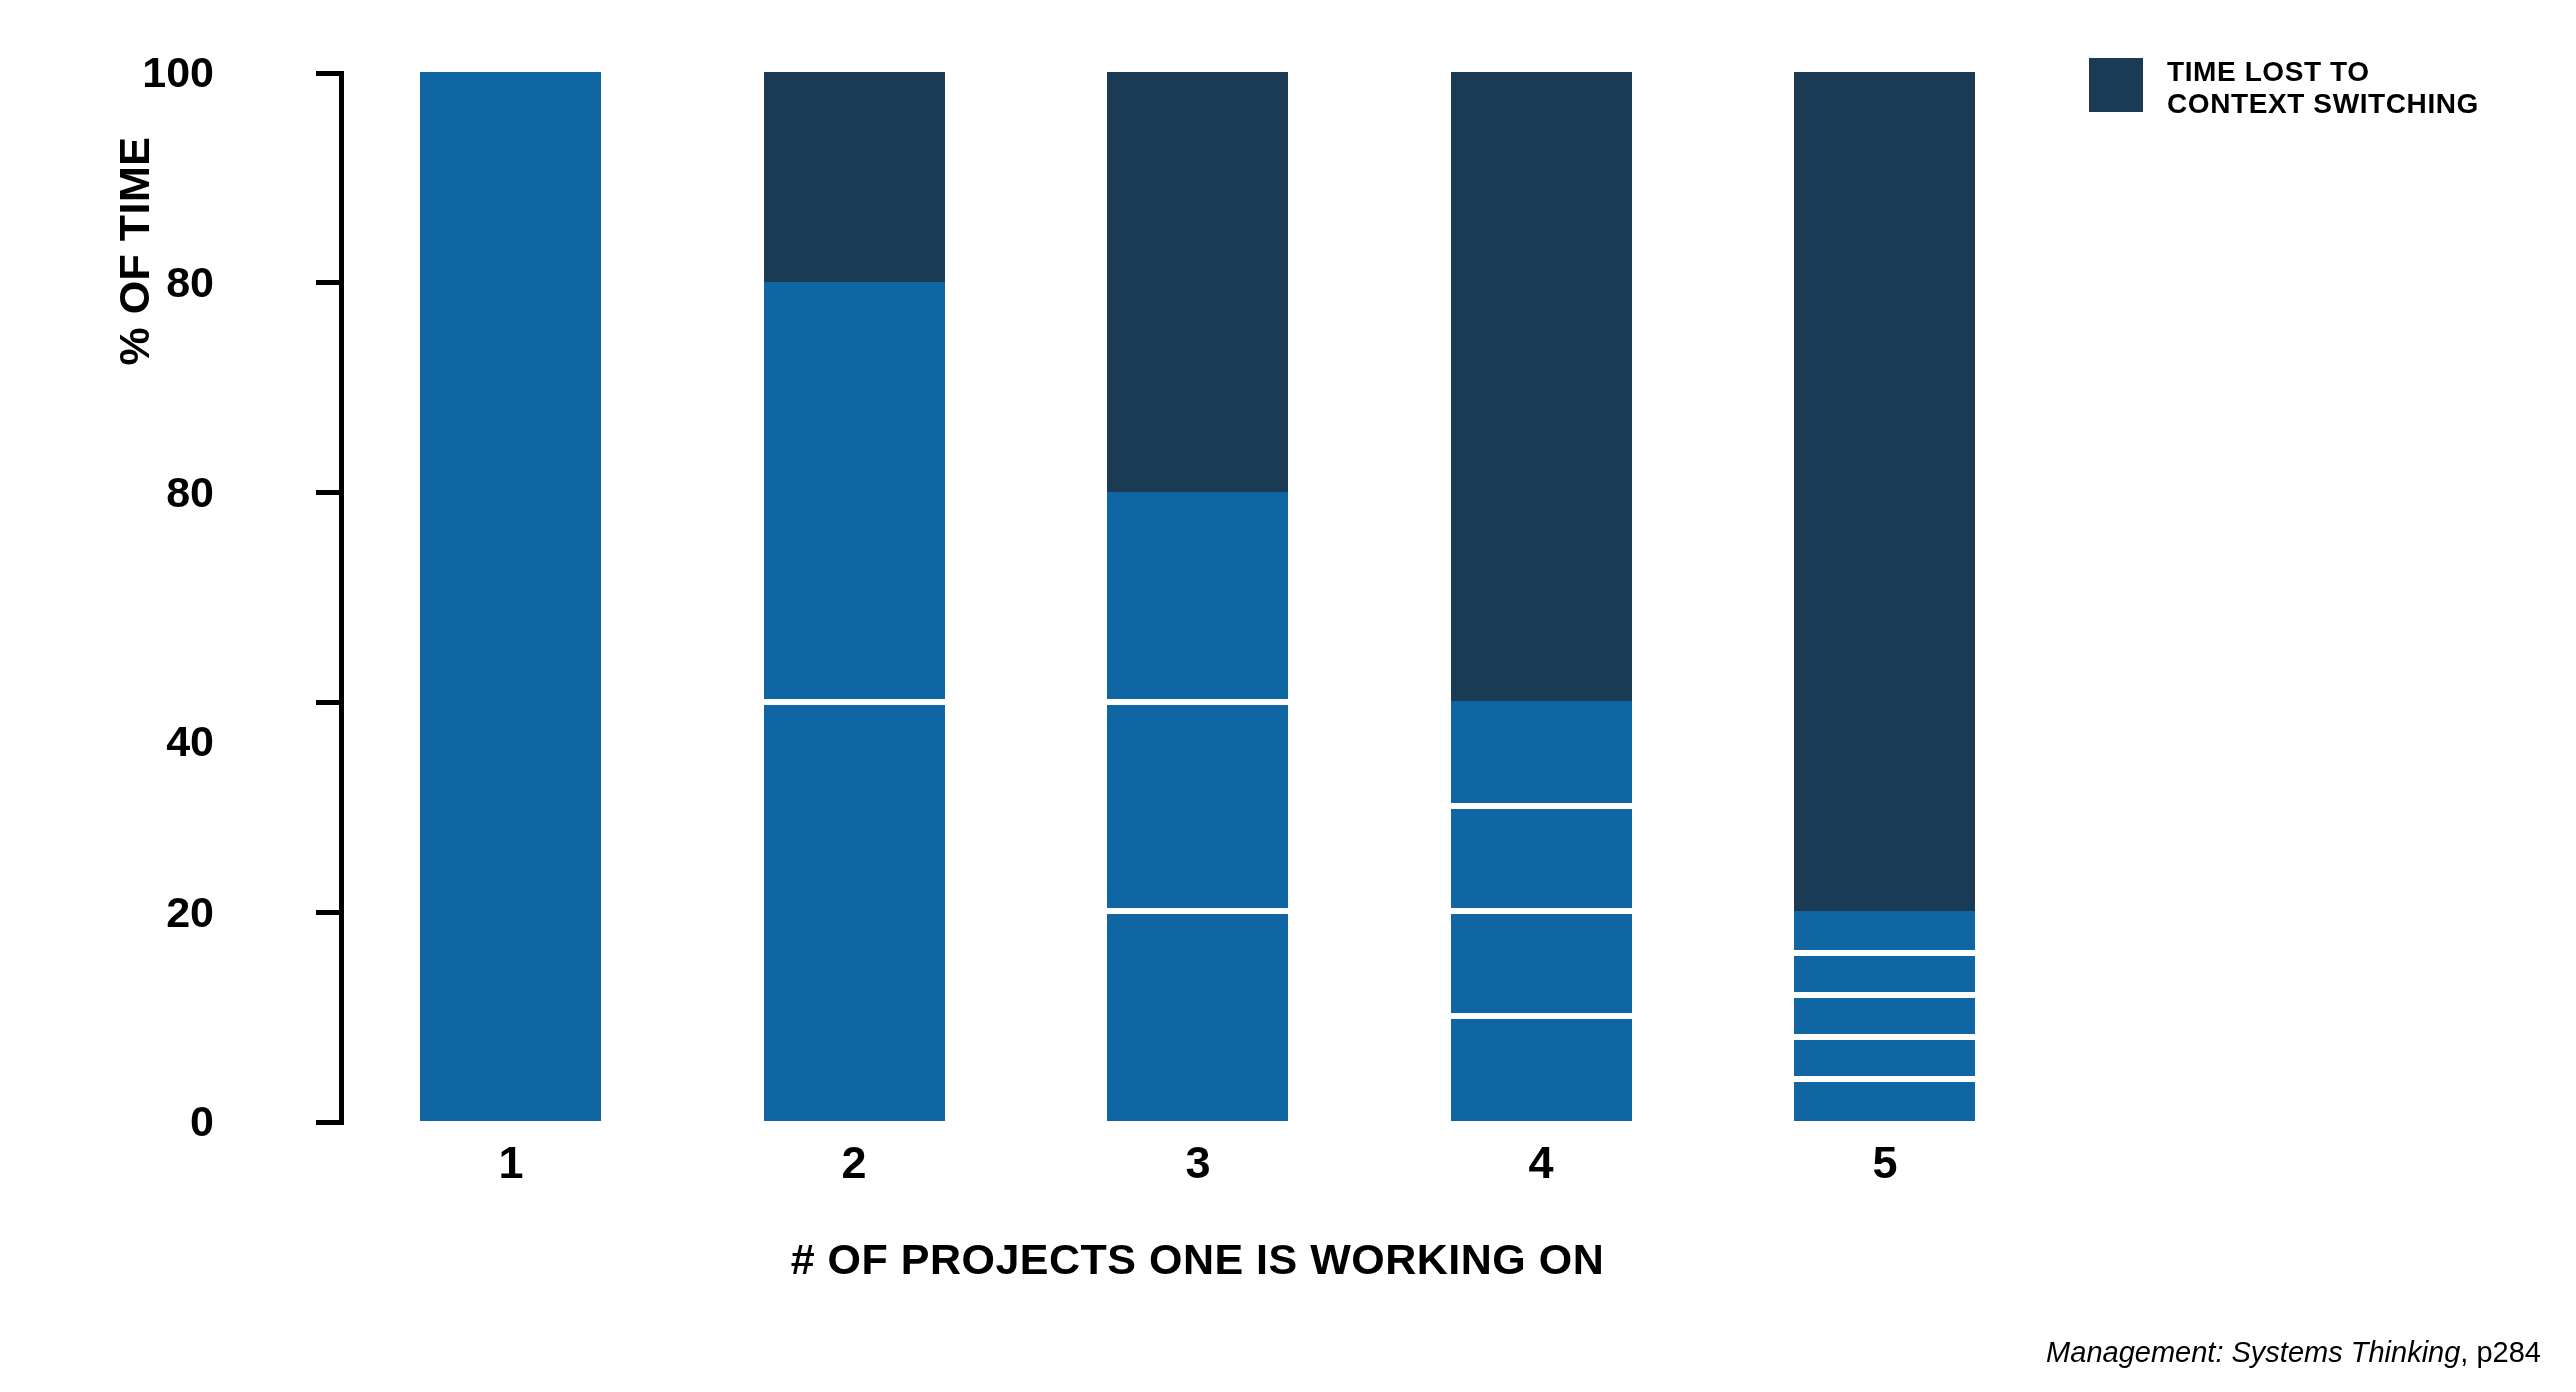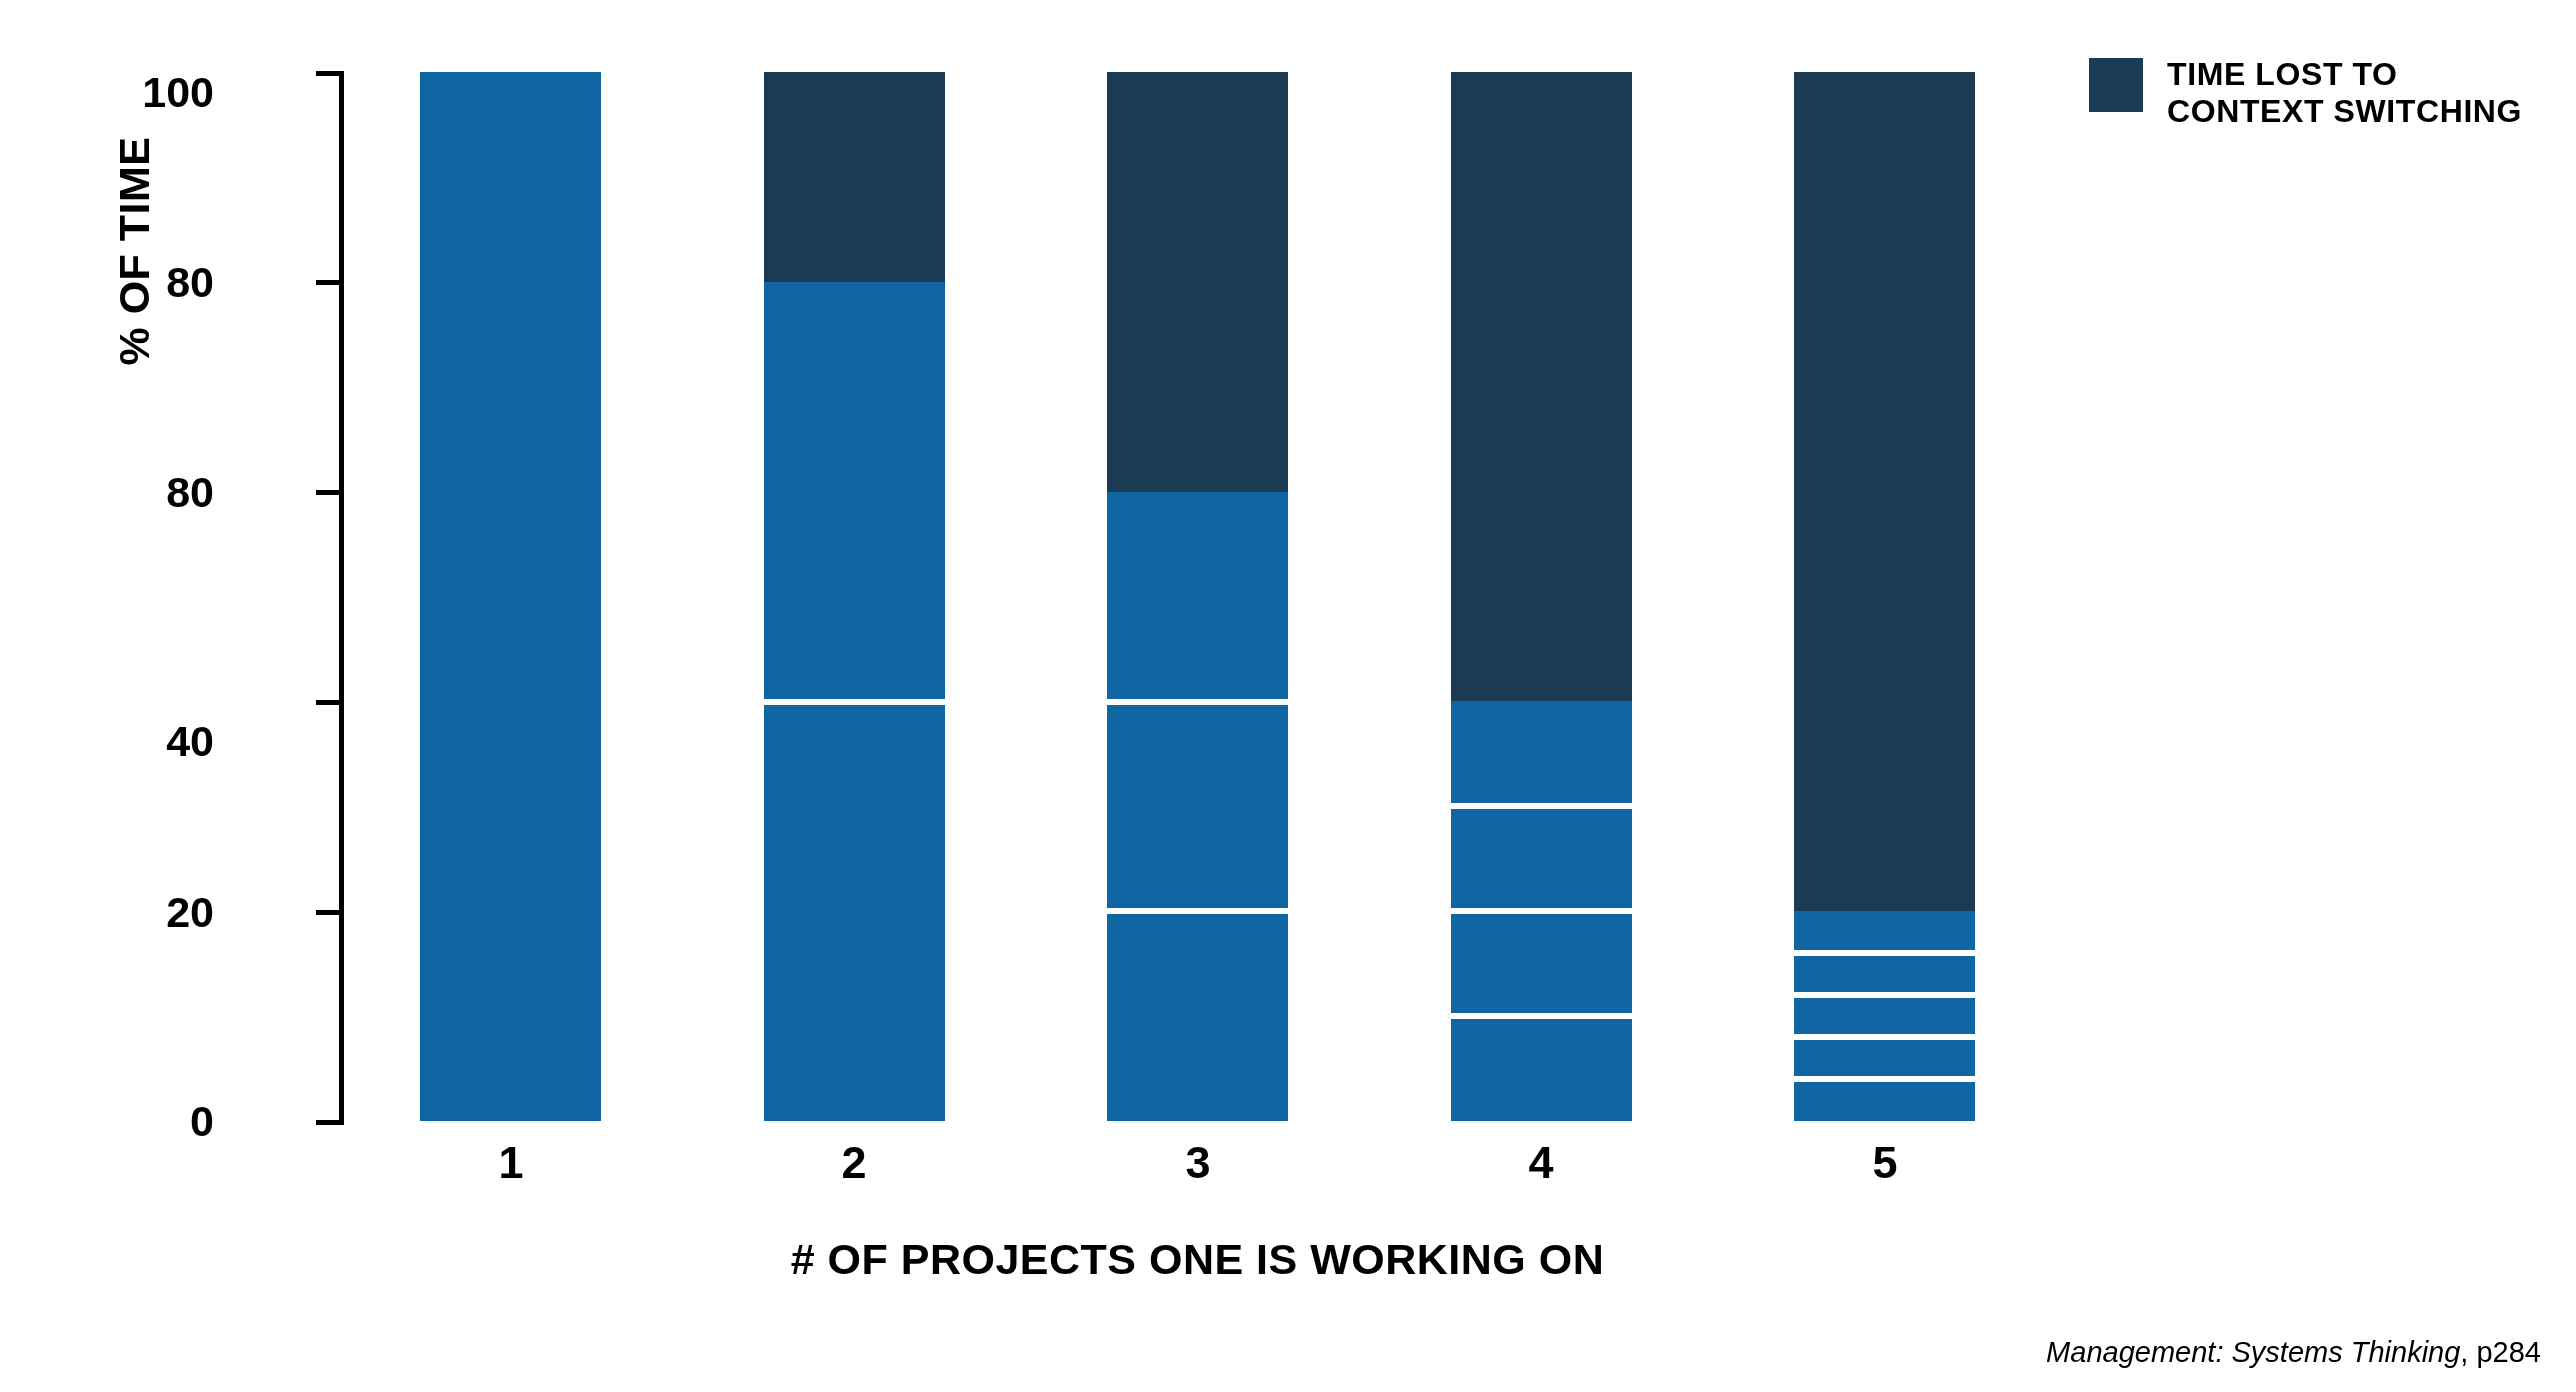--- a/index.html
+++ b/index.html
@@ -146,21 +146,21 @@
     margin-bottom: 41px;
   }
   .legend-swatch {
     width: 54px;
     height: 54px;
     flex: 0 0 54px;
     margin-right: 24px;
     margin-top: 1.9px;
   }
   .legend-label {
-    font-size: 32px;
+    font-size: 28px;
     font-weight: bold;
     letter-spacing: 0.6px;
     line-height: 1.16;
     color: #000;
     white-space: pre-line;
   }
 
   
   #attribution {
     position: absolute;
@@ -180,21 +180,21 @@
 <div id="chart-root">
 
   <div id="y-axis-title">% OF TIME</div>
 
   <div id="y-tick-labels">
       <div class="y-tick-label" style="top: 1121px;">0</div>
       <div class="y-tick-label" style="top: 912px;">20</div>
       <div class="y-tick-label" style="top: 741px;">40</div>
       <div class="y-tick-label" style="top: 492px;">80</div>
       <div class="y-tick-label" style="top: 282px;">80</div>
-      <div class="y-tick-label" style="top: 72px; margin-top: 20px;">100</div>
+      <div class="y-tick-label" style="top: 72px;">100</div>
     </div>
 
   <div id="y-axis-line"></div>
 
   <div id="plot-area">
       <div class="bar-column" style="left: 81px; width: 181px;">
         <div class="bar-seg" style="top: 0px; height: 1049px; background: rgb(16, 101, 163);"></div>
       </div>
       <div class="bar-column" style="left: 425px; width: 181px;">
         <div class="bar-seg" style="top: 0px; height: 210px; background: rgb(27, 58, 84);"></div>

